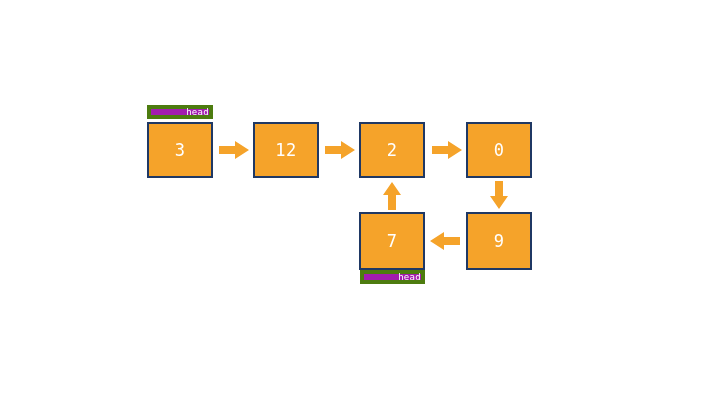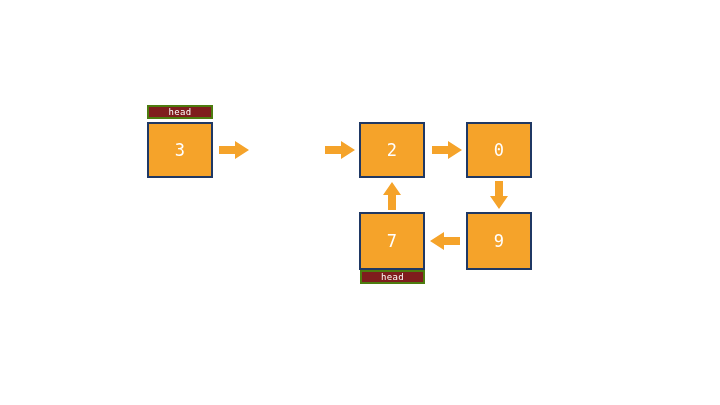--- a/index.html
+++ b/index.html
@@ -32,25 +32,25 @@
     font-family: "DejaVu Sans Mono", monospace;
     font-size: 17px;
     font-weight: normal;
     line-height: 1;
     letter-spacing: 0.5px;
     user-select: none;
   }
   .ptr-label {
     position: absolute;
     box-sizing: border-box;
-    background: #7f1d1d;
-    border: 2px solid #4d7c0f;
+    background: #a21caf;
+    border: 4px solid #4d7c0f;
     display: flex;
     align-items: center;
-    justify-content: center;
+    justify-content: flex-end;
   }
   .ptr-label-text {
     color: #ffffff;
     font-family: "DejaVu Sans Mono", monospace;
     font-size: 9px;
     line-height: 1;
     letter-spacing: 0.3px;
     user-select: none;
   }
   .arrow {
@@ -67,20 +67,23 @@
 <div id="canvas">
 
   <div class="ptr-label" style="left:147px; top:105px; width:66px; height:14px;">
     <span class="ptr-label-text">head</span>
   </div>
 
   <div class="node-box" style="left:147px; top:122px; width:66px; height:56px;">
     <span class="node-value">3</span>
   </div>
 
+  <div class="node-box" style="left:253px; top:122px; width:66px; height:56px;">
+    <span class="node-value">12</span>
+  </div>
 
   <div class="node-box" style="left:359px; top:122px; width:66px; height:56px;">
     <span class="node-value">2</span>
   </div>
 
   <div class="node-box" style="left:466px; top:122px; width:66px; height:56px;">
     <span class="node-value">0</span>
   </div>
 
   <div class="node-box" style="left:359px; top:212px; width:66px; height:58px;">

